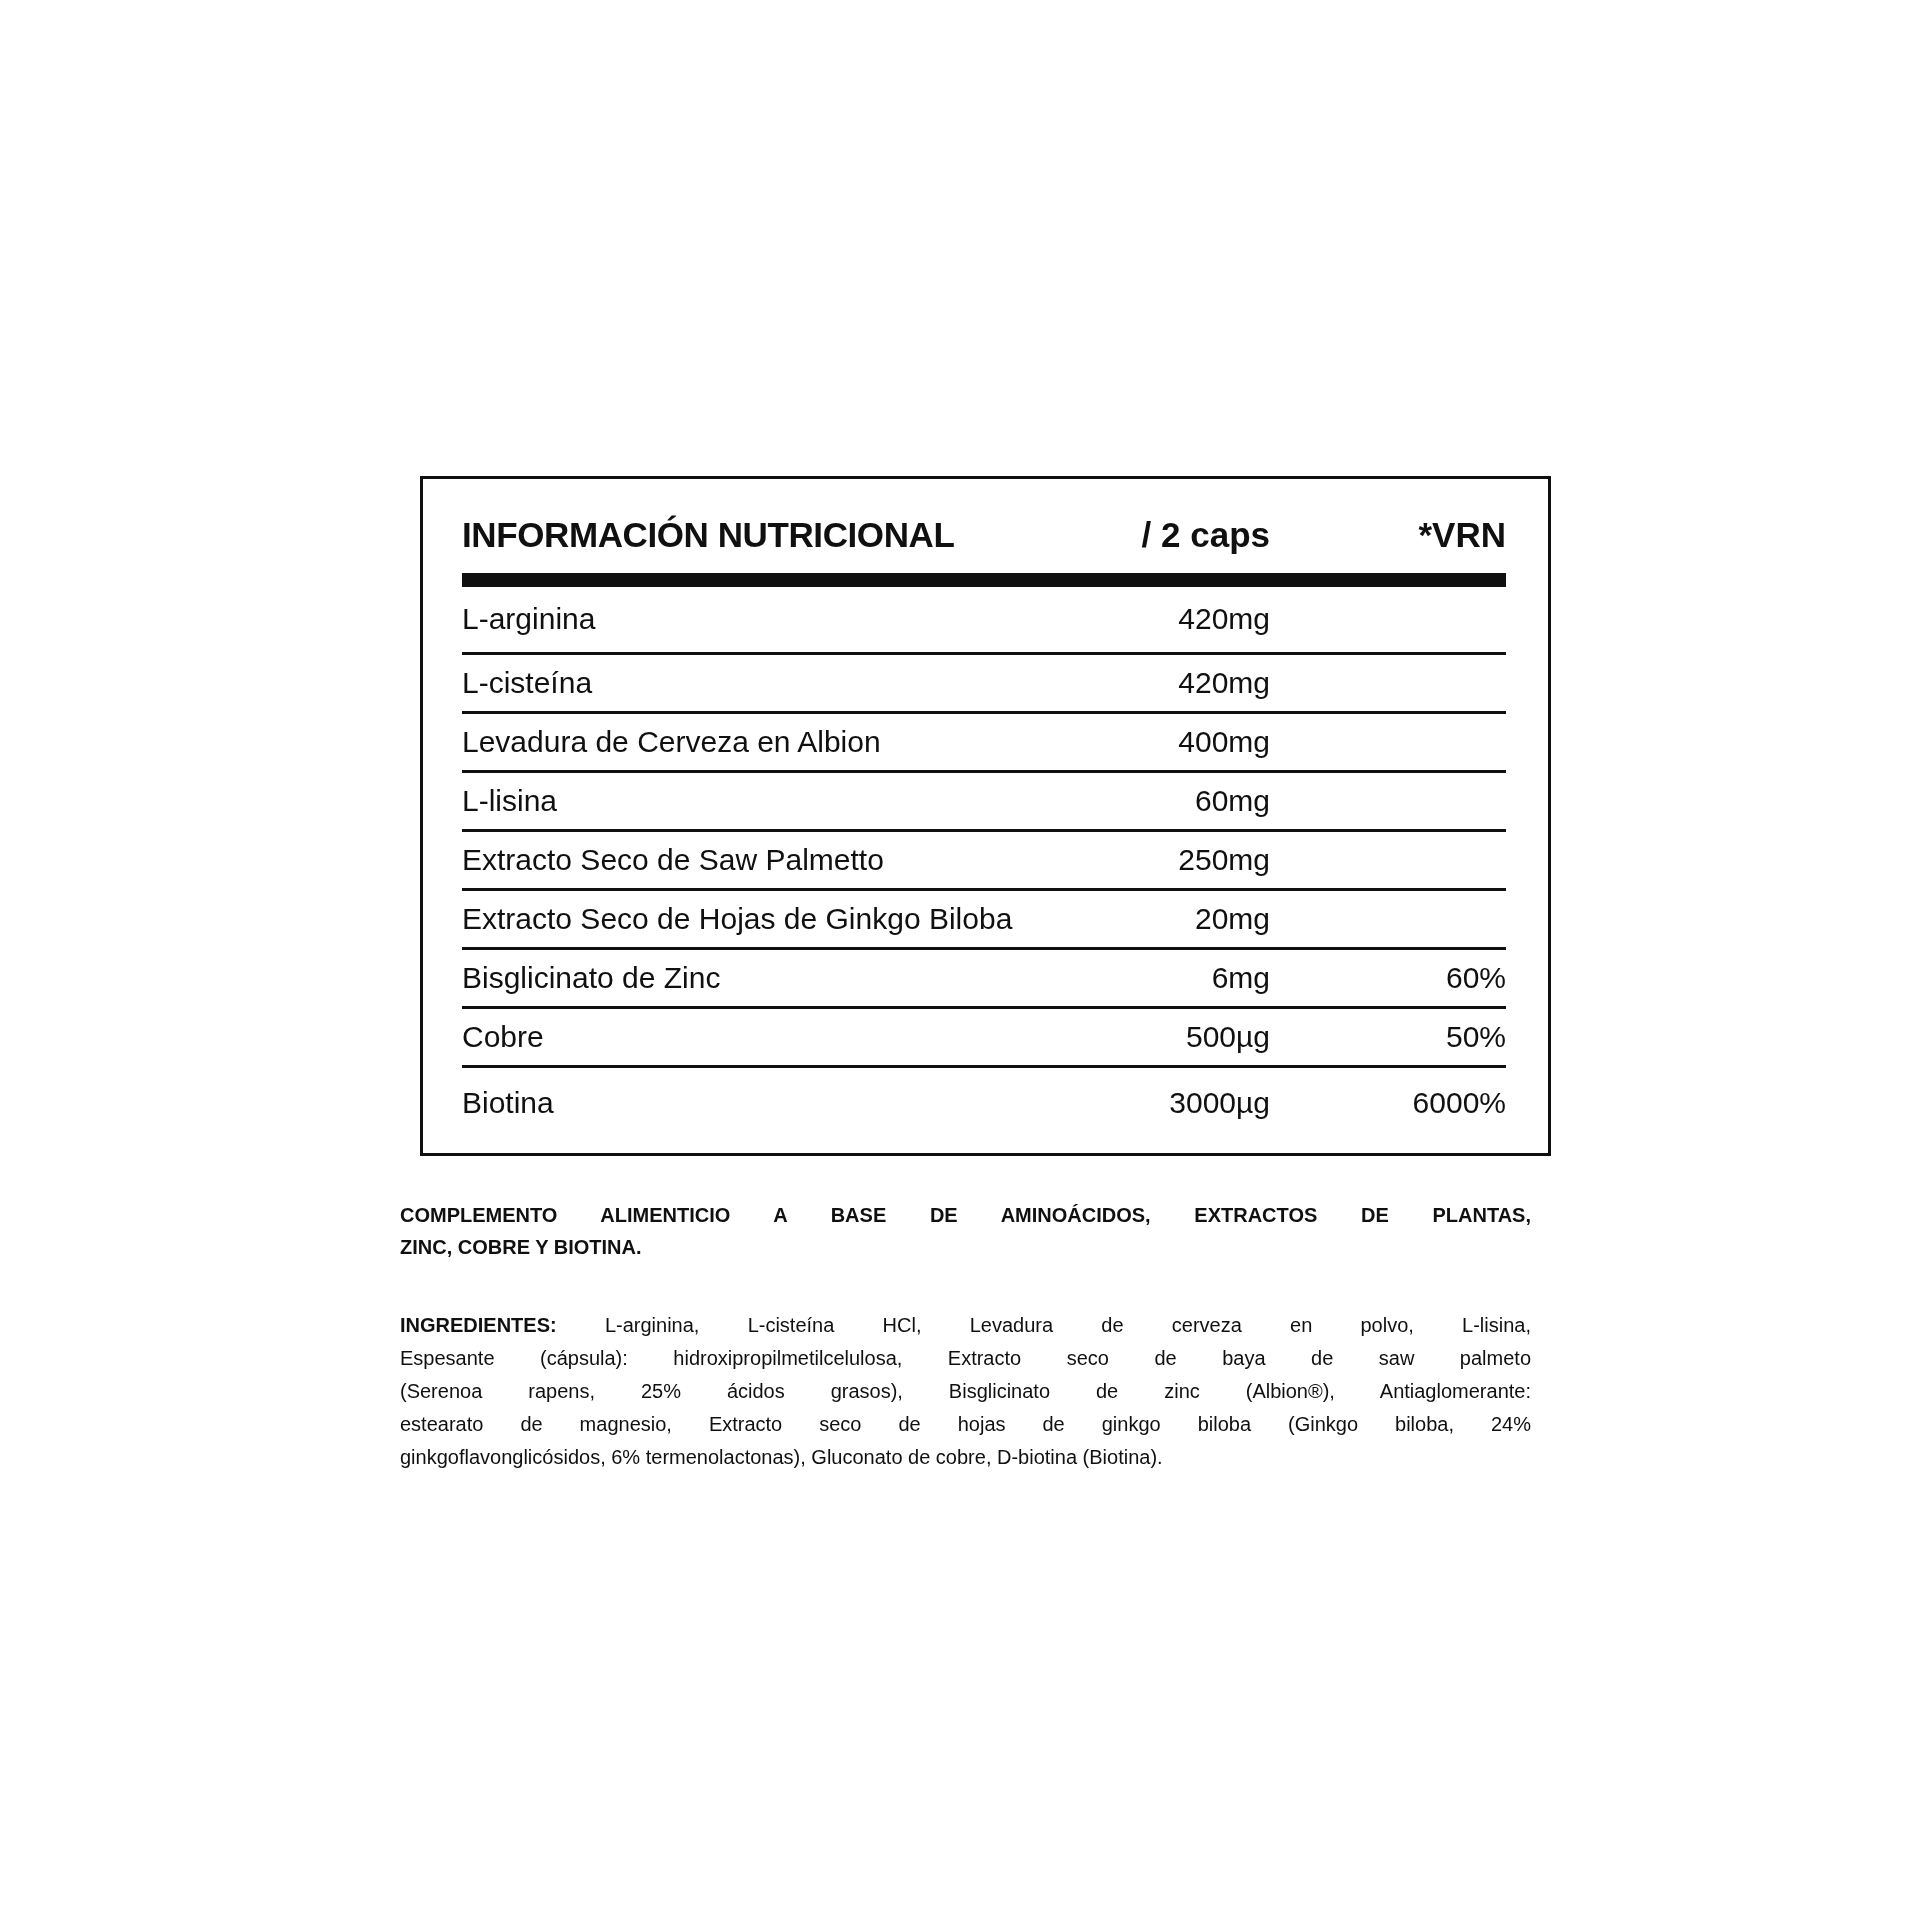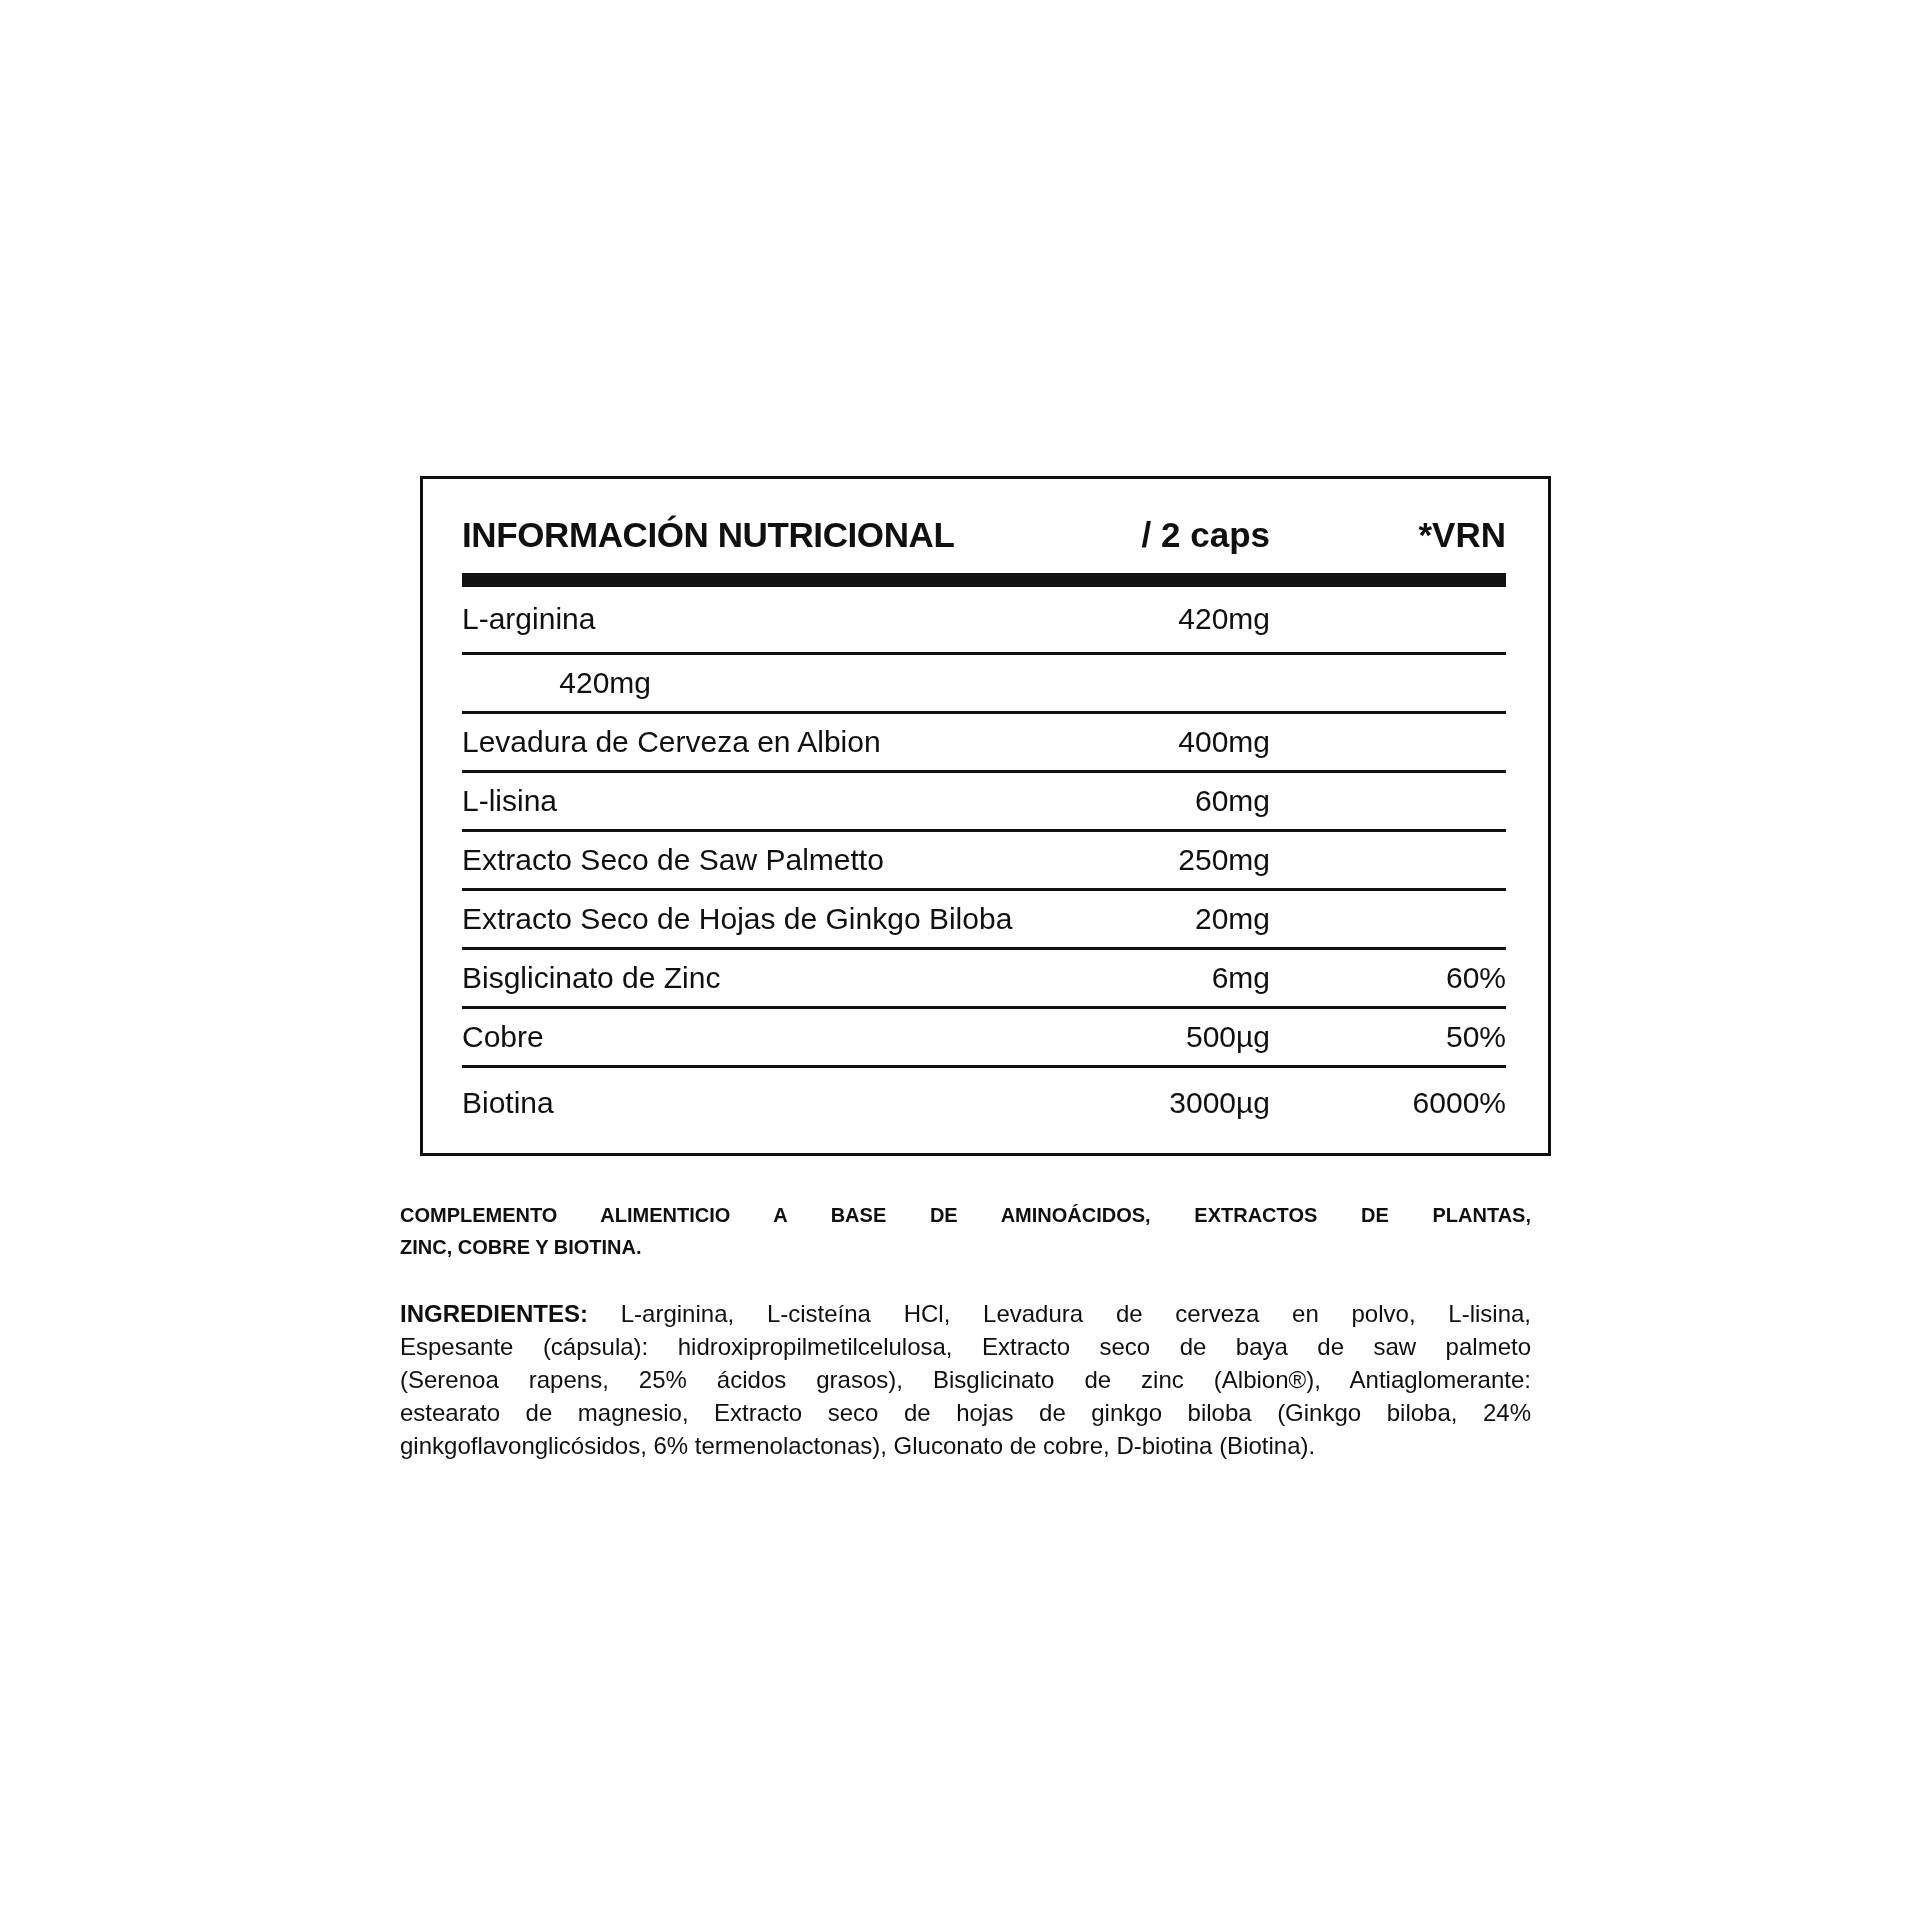--- a/index.html
+++ b/index.html
@@ -26,21 +26,21 @@
   .trow{
     height:59px;display:flex;align-items:center;box-sizing:border-box;
     border-bottom:3px solid #101010;font-size:30px;
   }
   .trow.first{height:68px;}
   .trow.last{height:84px;border-bottom:none;align-items:flex-start;padding-top:18px;}
   
   .info{position:absolute;left:400px;top:1199px;width:1131px;}
   .desc{font-weight:bold;font-size:20px;line-height:32px;}
   .desc-line.fill{text-align:justify;text-align-last:justify;}
-  .ing{margin-top:34px;font-size:24px;line-height:33px;}
+  .ing{margin-top:46px;font-size:20px;line-height:33px;}
   .ing-line{text-align:justify;text-align-last:justify;}
   .ing-line.last{text-align-last:left;}
   .ing-label{font-weight:bold;}
 </style>
 </head>
 <body>
 
 <div class="canvas">
 
   <div class="ntable">
@@ -50,20 +50,21 @@
       <div class="c-pct">*VRN</div>
     </div>
     <div class="bar"></div>
     <div class="tbody">
         <div class="trow first">
           <div class="c-label">L-arginina</div>
           <div class="c-amt">420mg</div>
           <div class="c-pct"></div>
         </div>
         <div class="trow">
+          <div class="c-label">L-cisteína</div>
           <div class="c-amt">420mg</div>
           <div class="c-pct"></div>
         </div>
         <div class="trow">
           <div class="c-label">Levadura de Cerveza en Albion</div>
           <div class="c-amt">400mg</div>
           <div class="c-pct"></div>
         </div>
         <div class="trow">
           <div class="c-label">L-lisina</div>

